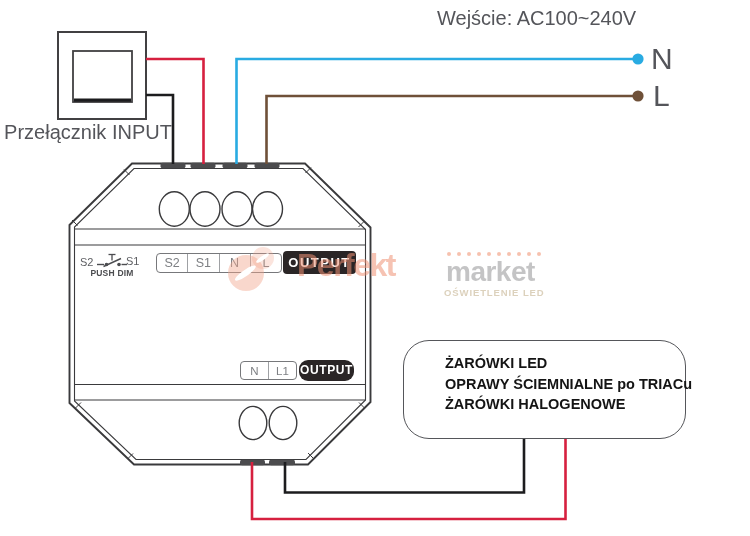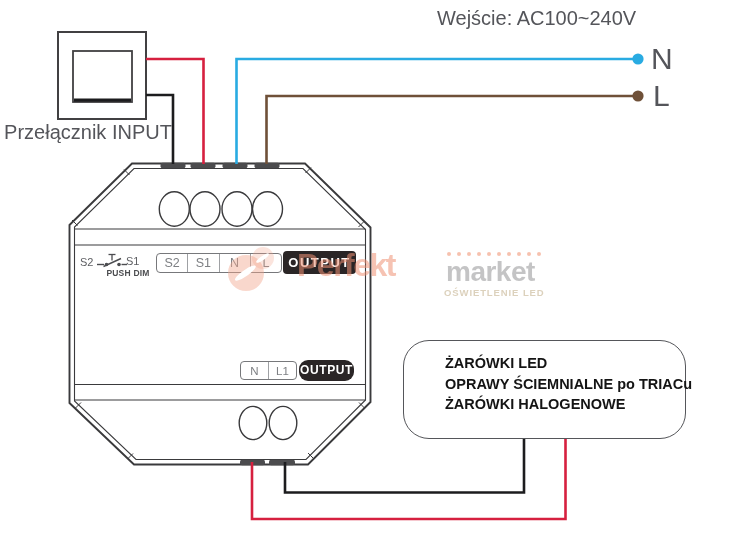--- a/index.html
+++ b/index.html
@@ -10,21 +10,21 @@
   .stage svg{position:absolute;left:0;top:0;}
   .lbl{position:absolute;color:#54555a;white-space:nowrap;}
   .voltage-lbl{left:437px;top:7px;font-size:20px;}
   .nl-lbl{font-size:30px;line-height:30px;}
   .n-lbl{left:651px;top:44px;}
   .l-lbl{left:653px;top:81px;}
   .pushswitch-lbl{left:2px;top:121px;width:172px;text-align:center;font-size:20px;}
   
   .pd-s2{left:80px;top:256px;font-size:11px;color:#5d5e62;}
   .pd-s1{left:126px;top:255px;font-size:11px;color:#5d5e62;}
-  .pd-lbl{left:86px;top:268px;width:52px;text-align:center;font-size:8.5px;font-weight:700;color:#4c4d50;letter-spacing:.2px;margin-left:16px;}
+  .pd-lbl{left:86px;top:268px;width:52px;text-align:center;font-size:8.5px;font-weight:700;color:#4c4d50;letter-spacing:.2px;}
   
   .strip{position:absolute;display:flex;background:#fff;border:1.5px solid #77787b;border-radius:4px;box-sizing:border-box;}
   .strip .cell{flex:1;display:flex;align-items:center;justify-content:center;
     color:#7e8084;border-left:1.2px solid #9fa1a4;}
   .strip .cell:first-child{border-left:none;}
   .input-strip{left:156px;top:252.5px;width:126px;height:20px;}
   .input-strip .cell{font-size:12.5px;}
   .output-strip{left:240px;top:361px;width:57px;height:19px;}
   .output-strip .cell{font-size:11.5px;}
   .tag{position:absolute;background:#2a2526;color:#fff;font-weight:700;

